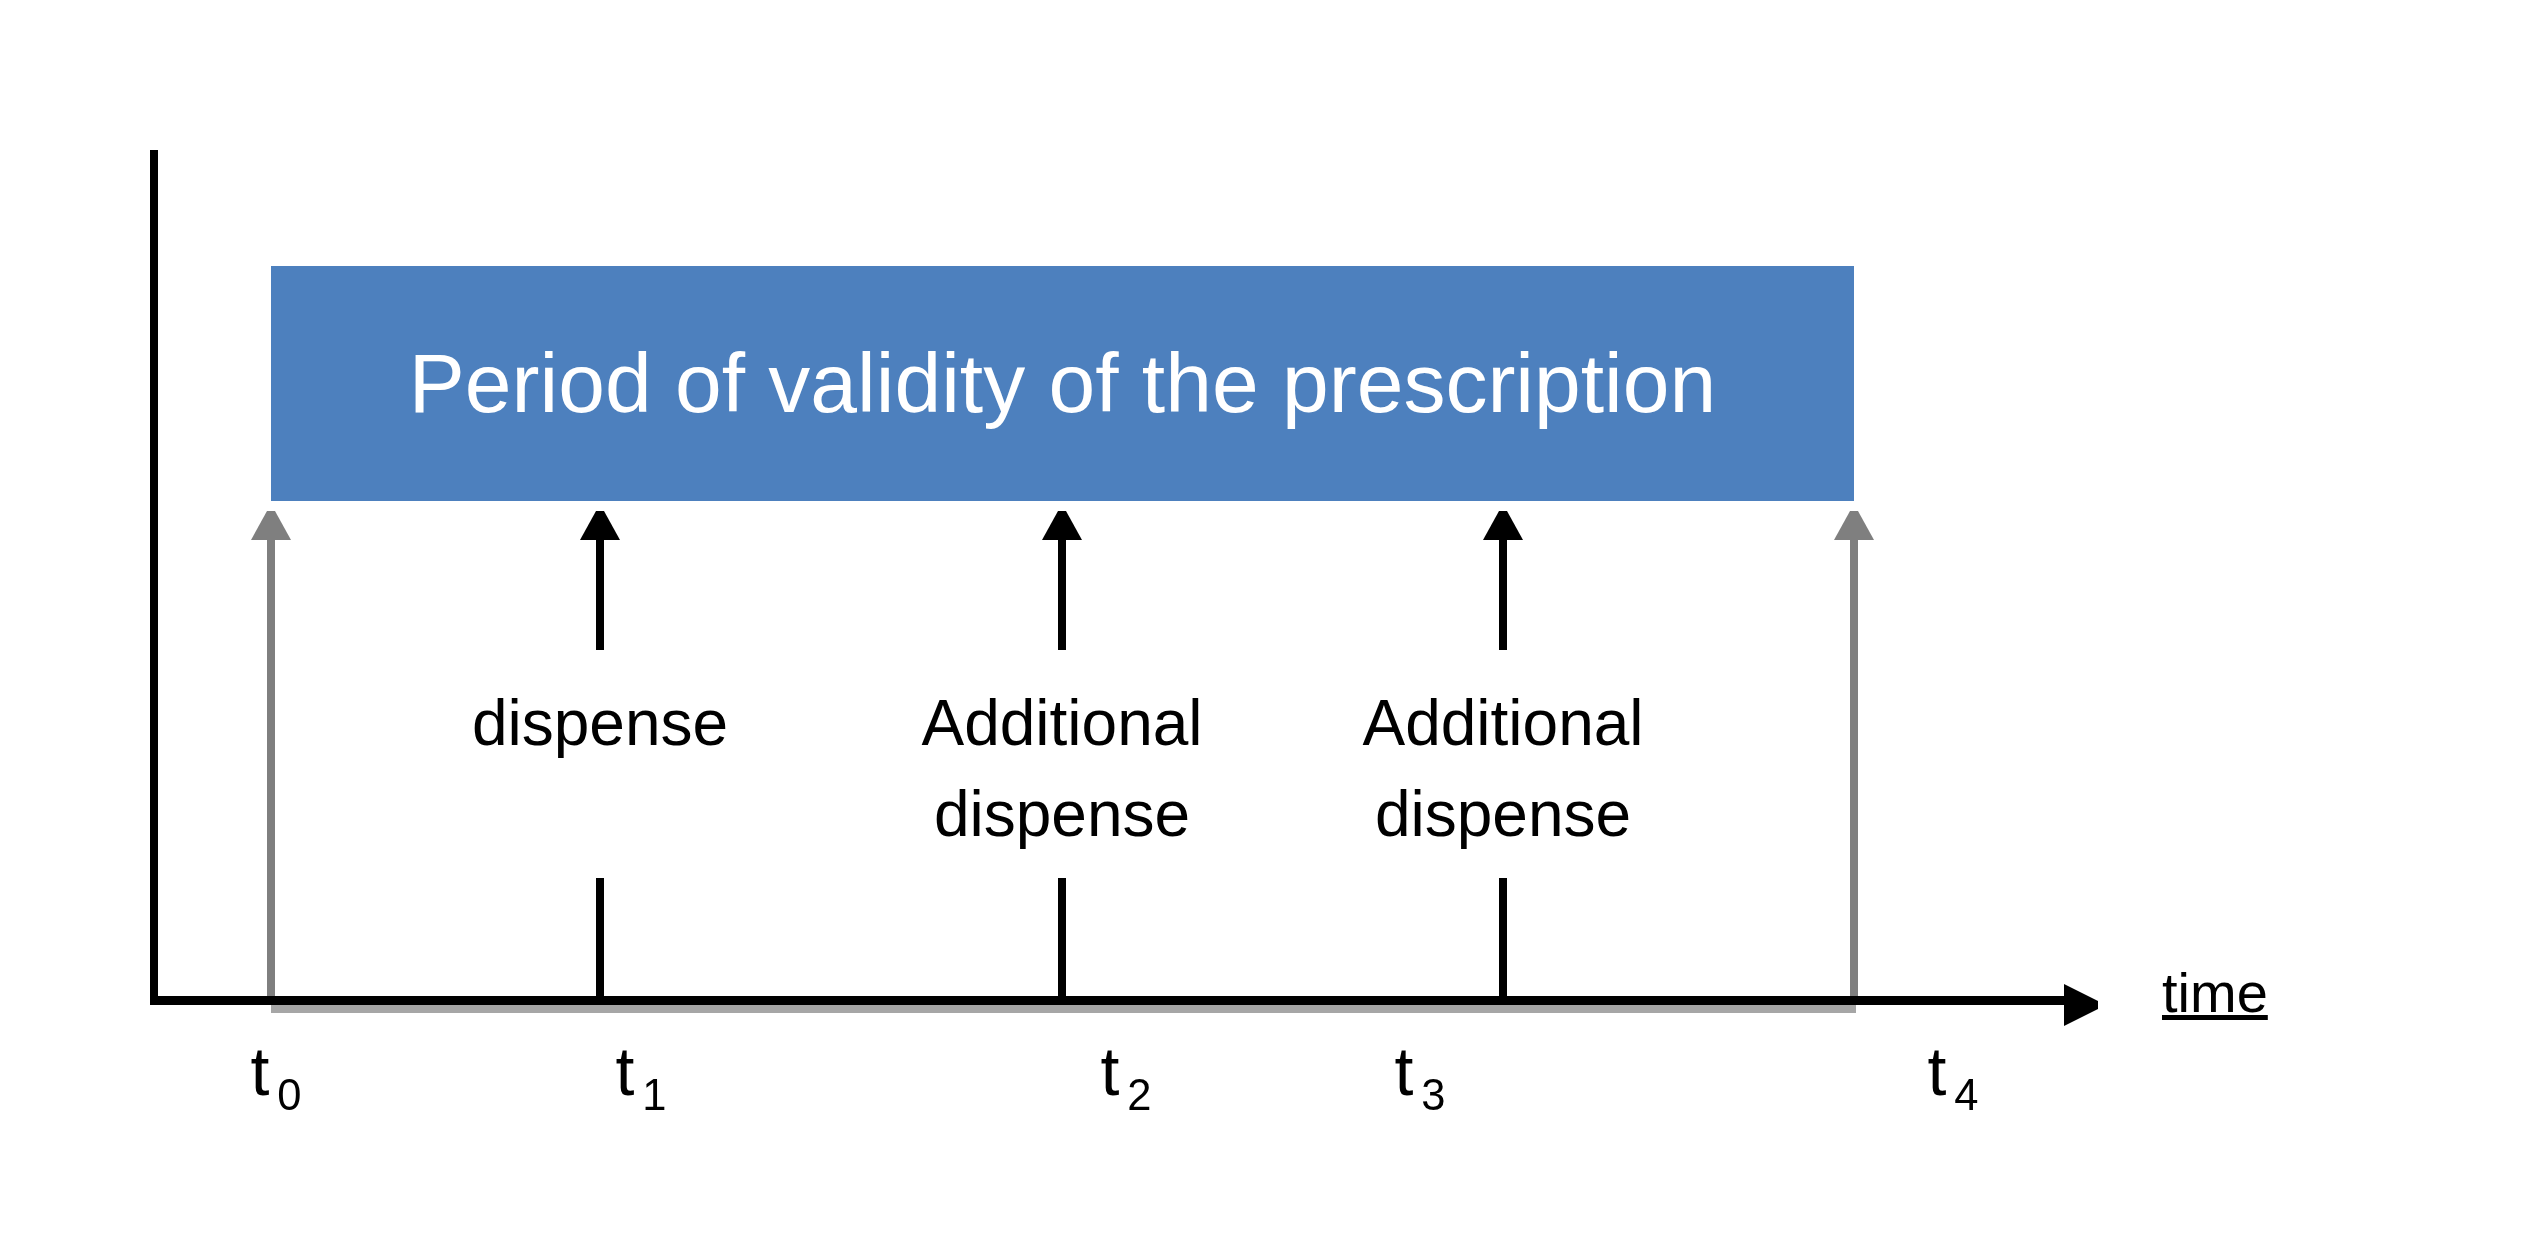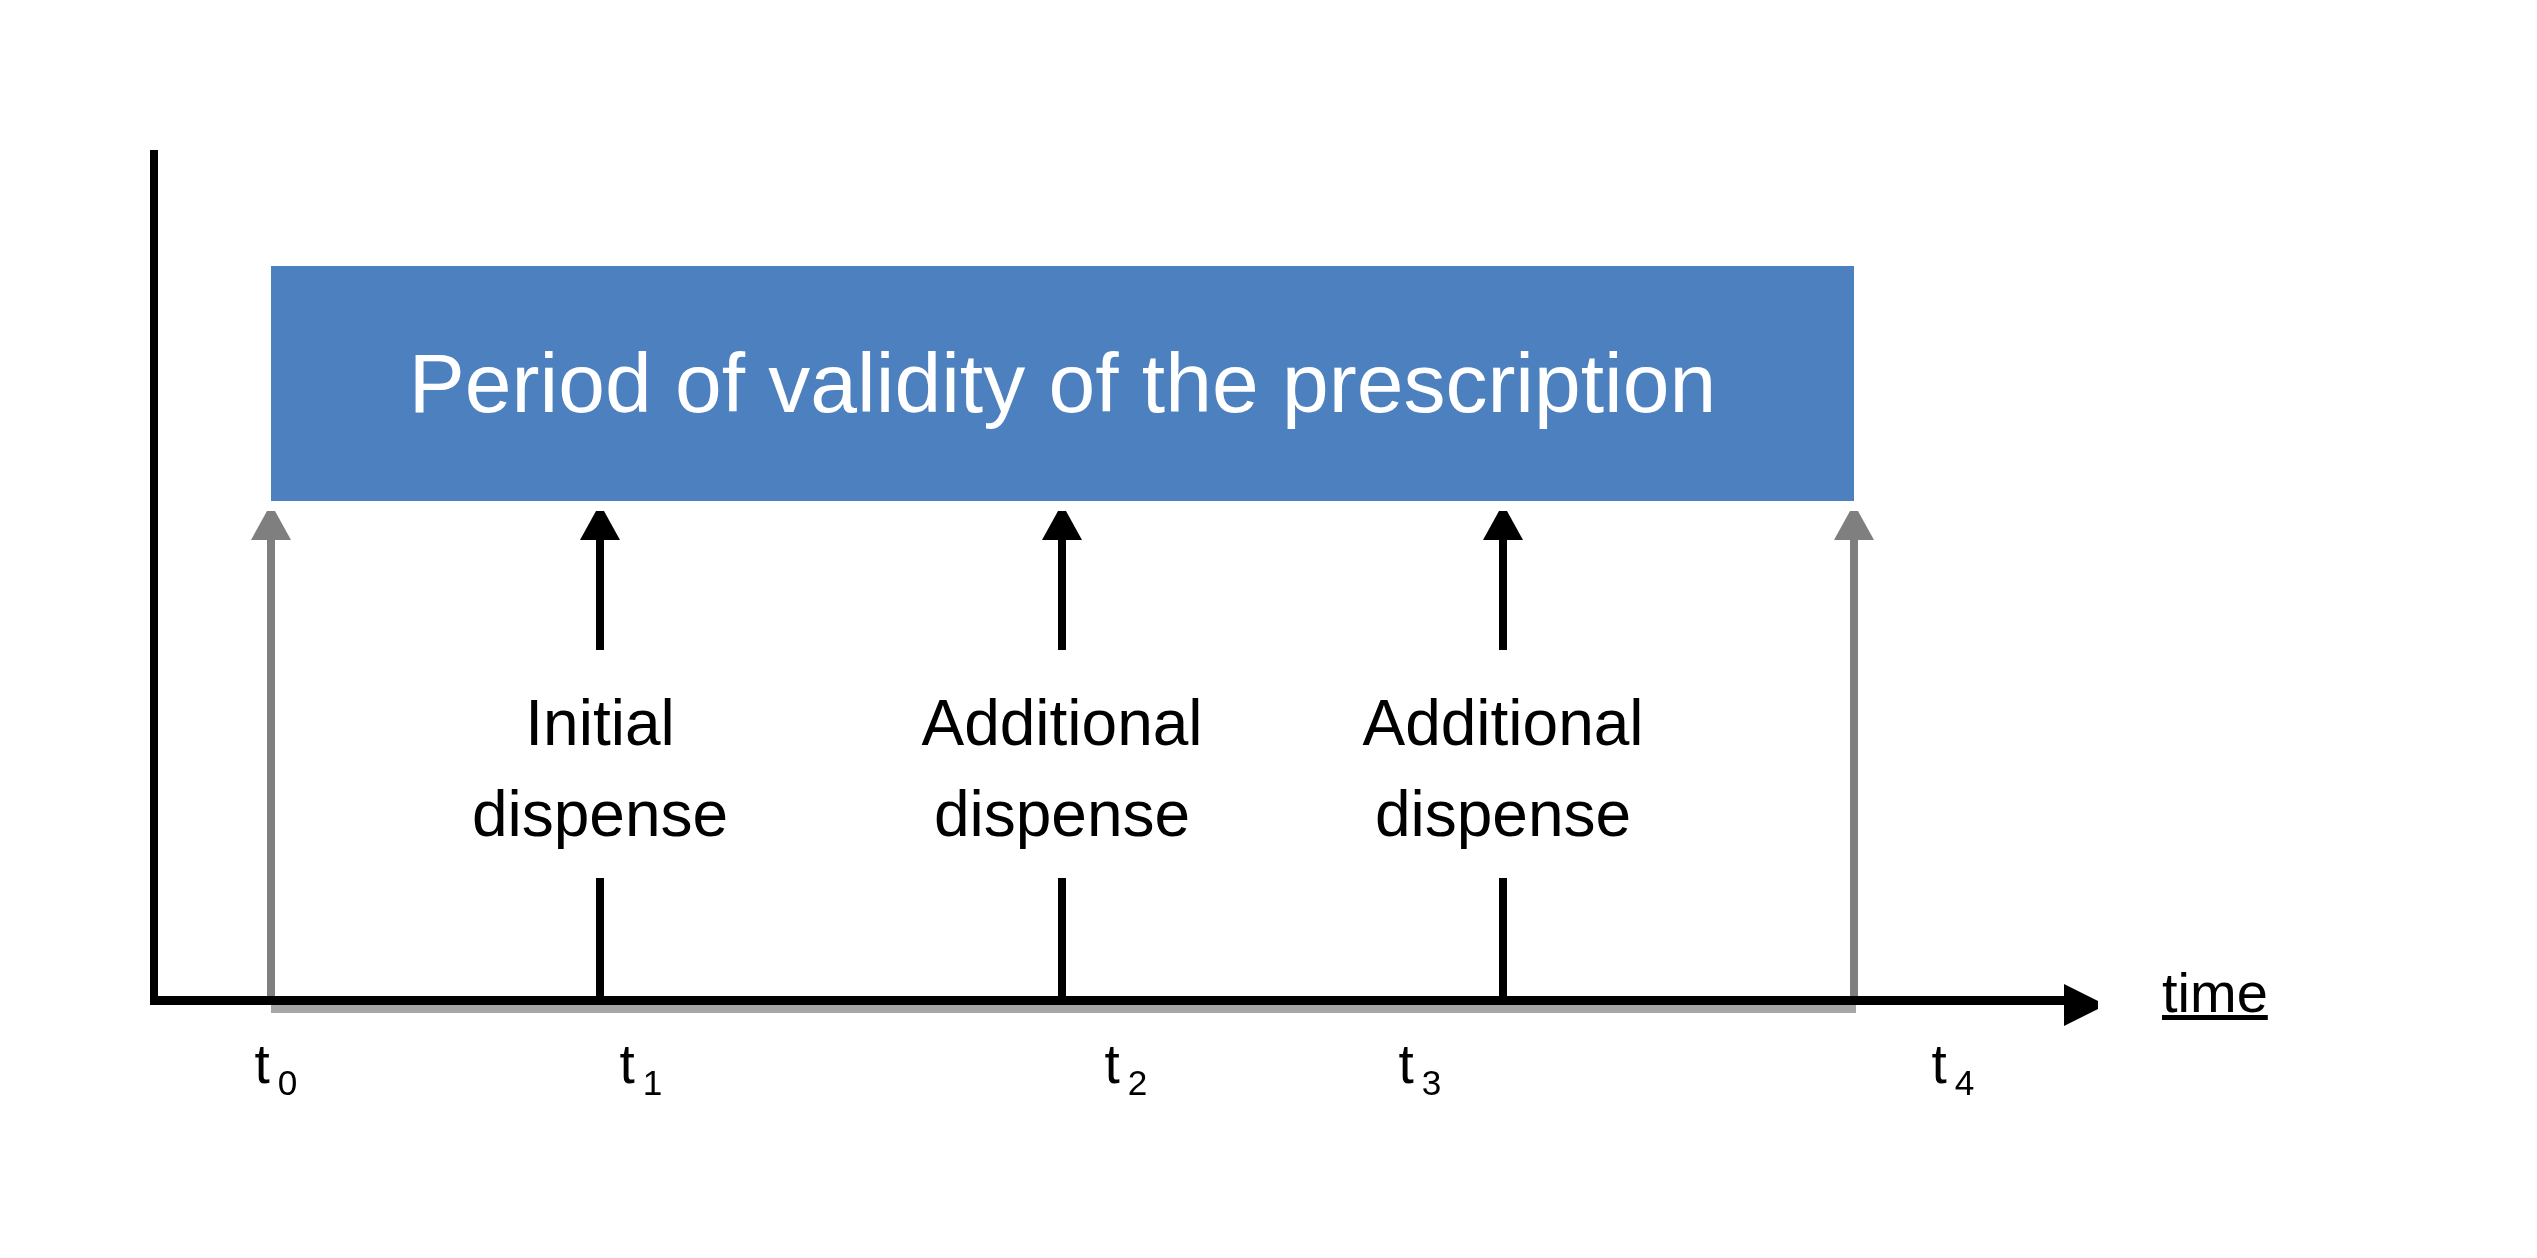--- a/index.html
+++ b/index.html
@@ -43,21 +43,21 @@
   .shaft { position:absolute; width:5px; transform:translateX(-50%); background:var(--ink); }
   .shaft.gray { background:var(--boundary-gray); top:521px; height:467px; }
   .shaft.upper { top:521px; height:121px; }
   .shaft.lower { top:870px; height:118px; width:4px; }
   .event-label {
     position:absolute; top:666px; transform:translateX(-50%);
     font-size:64px; line-height:83px; text-align:center; white-space:nowrap;
   }
   .tick {
     position:absolute; top:1022px; transform:translateX(-50%);
-    font-size:55px; line-height:1.1; white-space:nowrap;text-align:right;
+    font-size:68px; line-height:1.1; white-space:nowrap;text-align:right;
   }
   .tick sub { font-size:0.64em; }
   .time-label {
     position:absolute; left:2150px; top:950px;
     font-size:56px; line-height:1.1; white-space:nowrap;text-decoration:underline;
   }
 </style>
 </head>
 <body>
 
@@ -71,21 +71,20 @@
   <div class="banner">
     <span>Period of validity of the prescription</span>
   </div>
 
   <div class="head gray" style="left:263px"></div>
   <div class="shaft gray" style="left:263px"></div>
 
   <div class="head" style="left:592px"></div>
   <div class="shaft upper" style="left:592px"></div>
   <div class="event-label" style="left:592px">
-    <div>Initial</div>
     <div>dispense</div>
   </div>
   <div class="shaft lower" style="left:592px"></div>
 
   <div class="head" style="left:1054px"></div>
   <div class="shaft upper" style="left:1054px"></div>
   <div class="event-label" style="left:1054px">
     <div>Additional</div>
     <div>dispense</div>
   </div>

